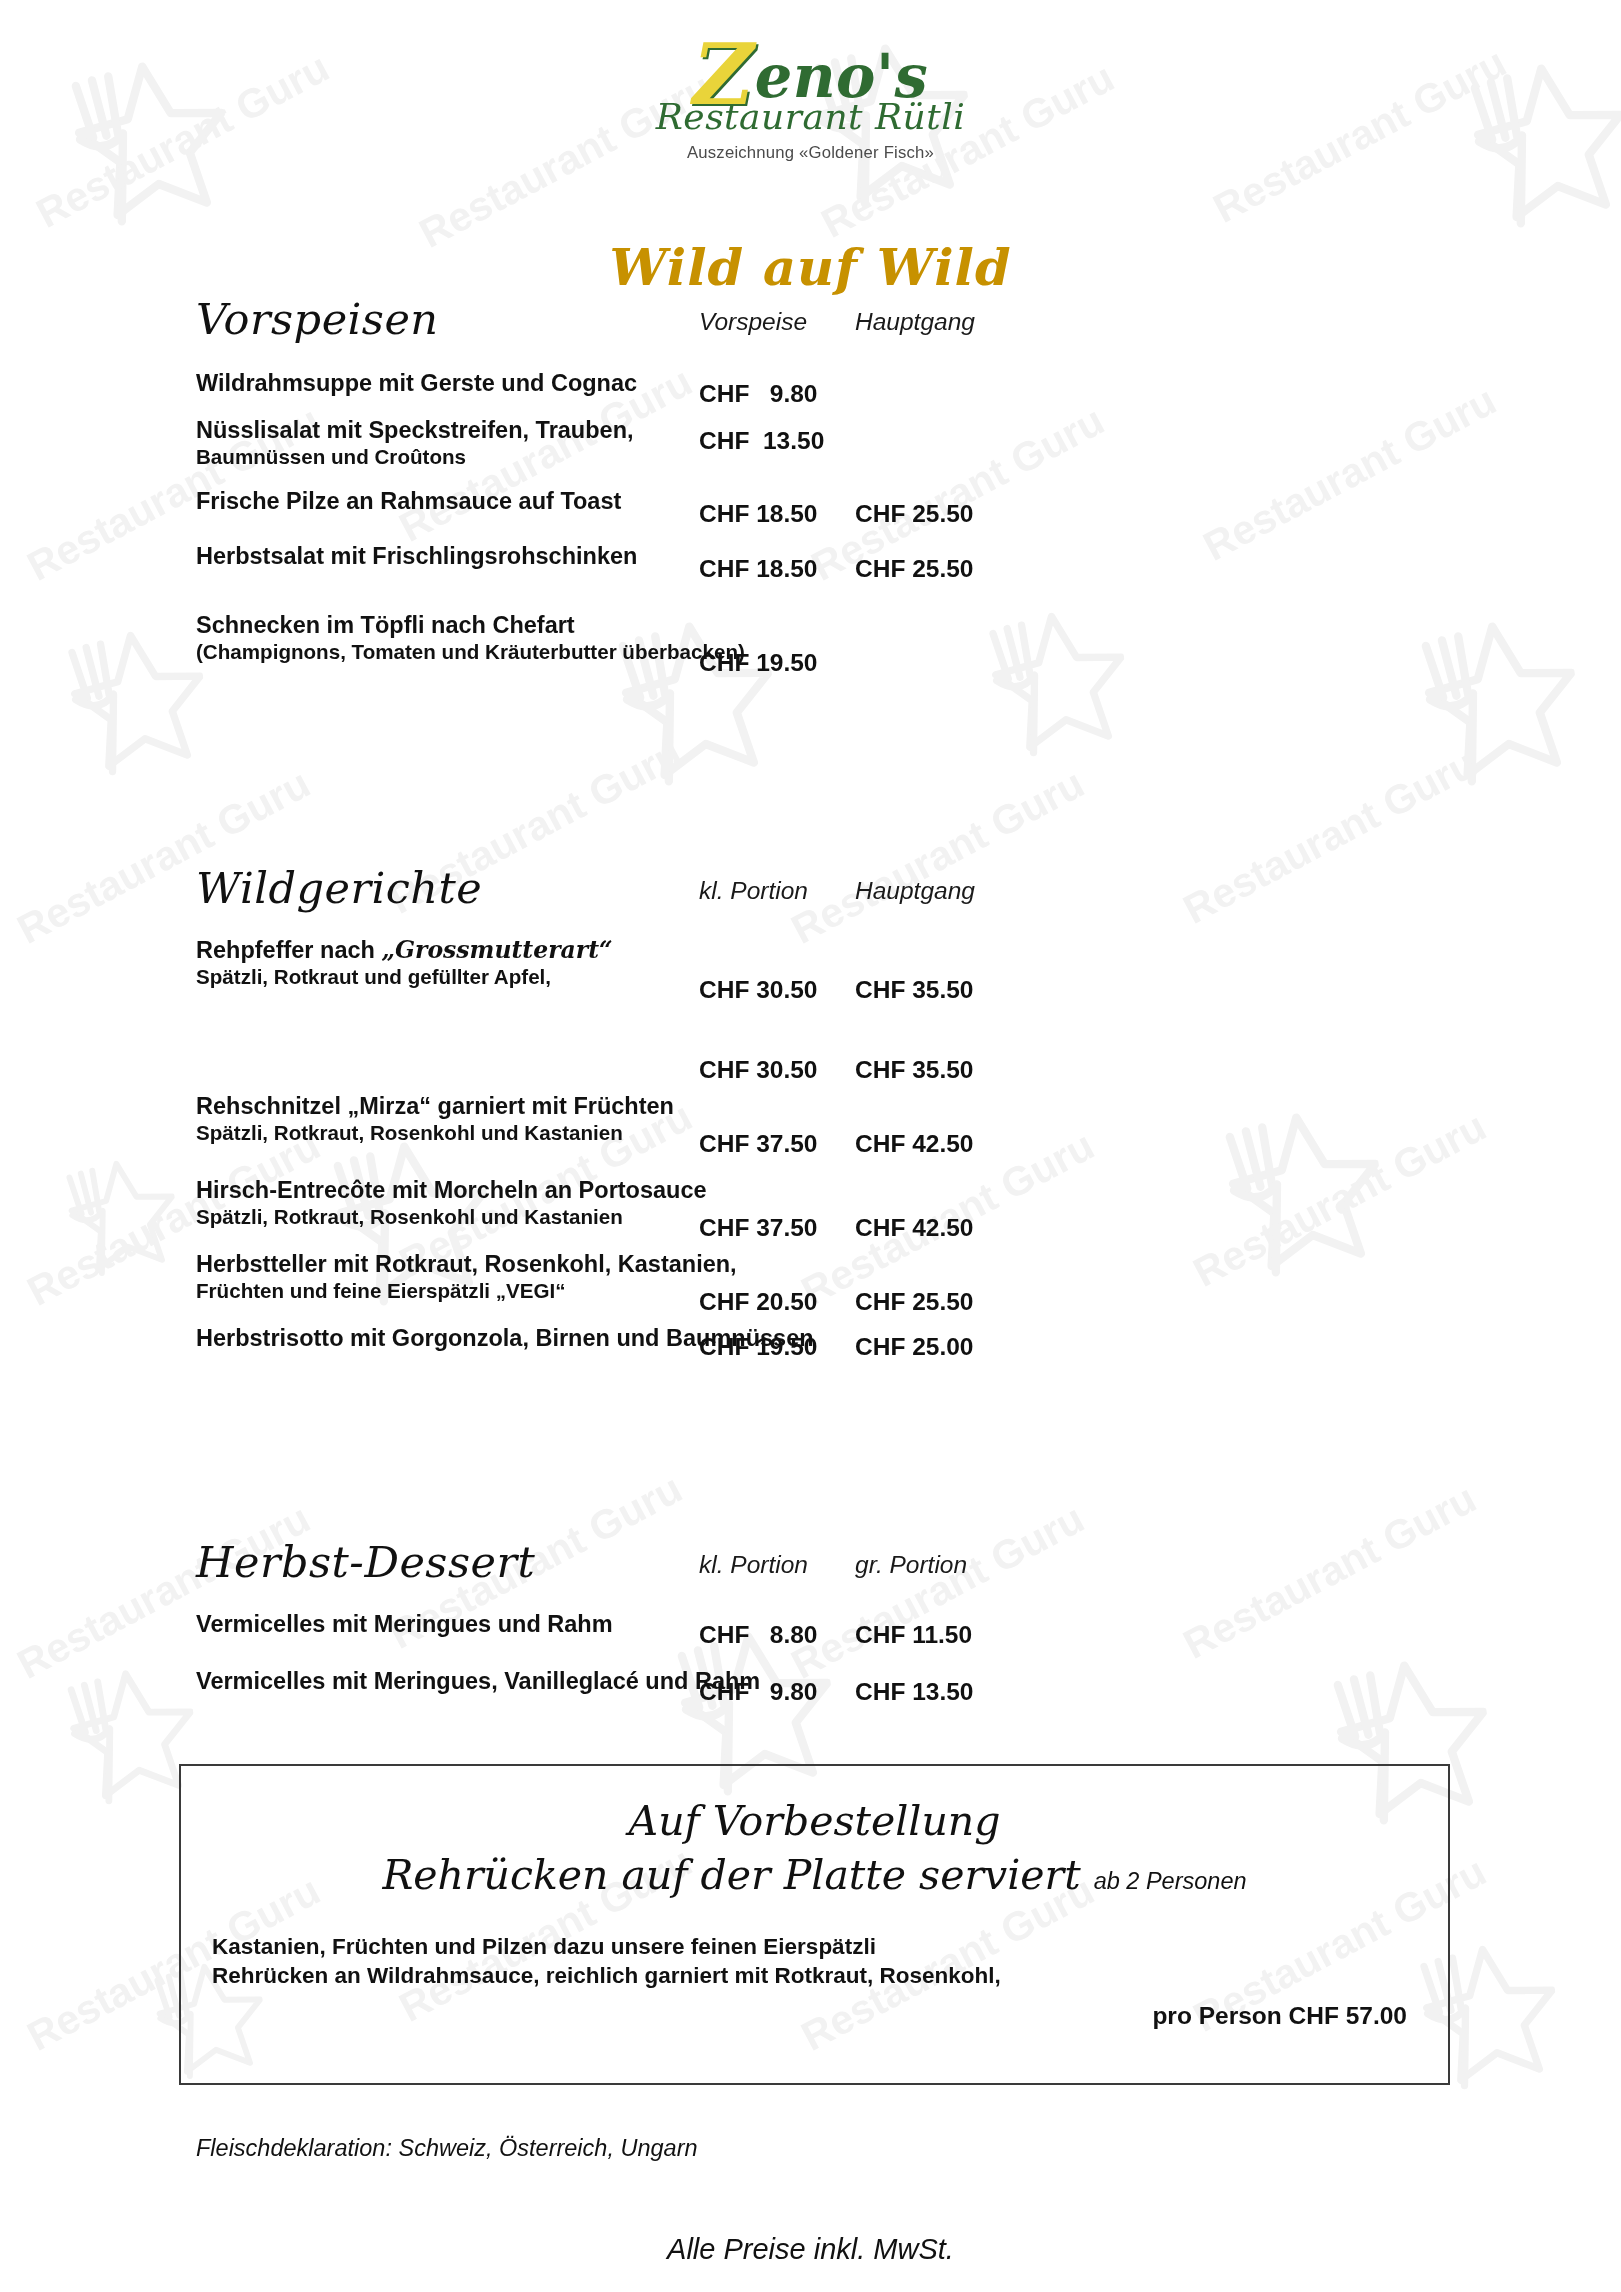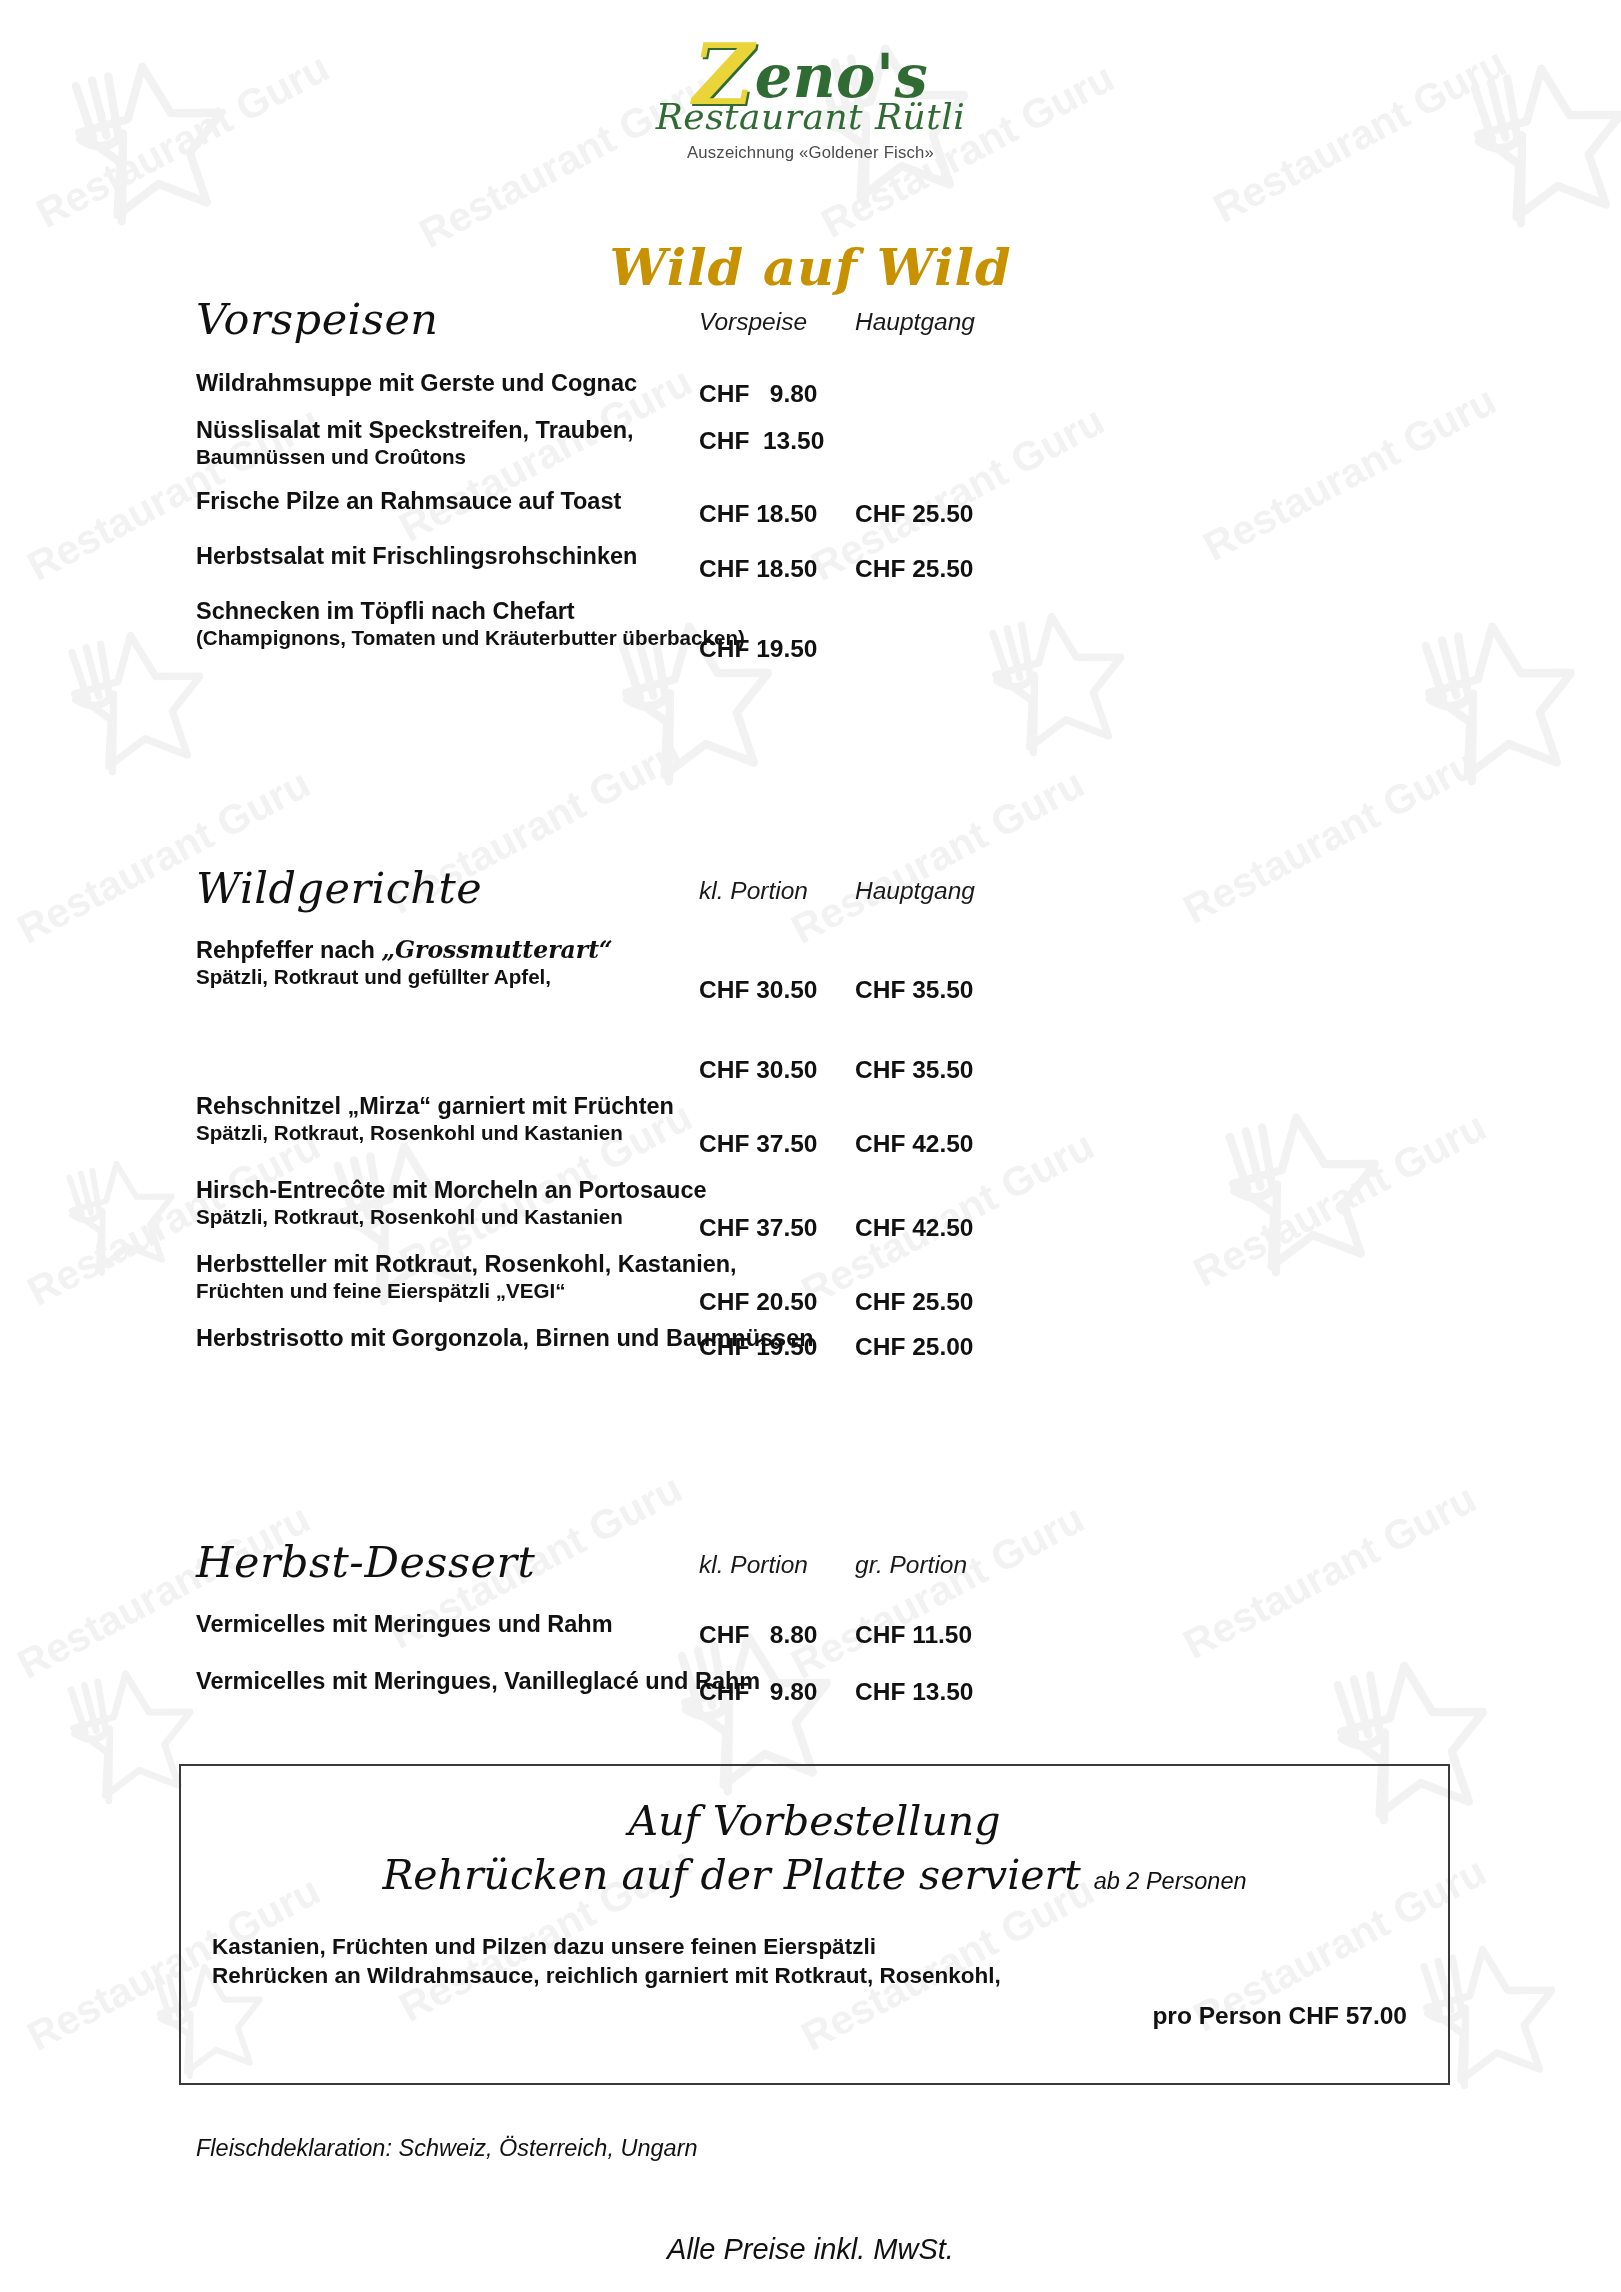--- a/index.html
+++ b/index.html
@@ -248,21 +248,21 @@
         <div class="row" style="height: 55px;">
           <div class="txt">Frische Pilze an Rahmsauce auf Toast</div>
           <div class="p1" style="top: 11.8px;">CHF 18.50</div>
           <div class="p2" style="top: 11.8px;">CHF 25.50</div>
         </div>
         <div class="row" style="height: 55px;">
           <div class="txt">Herbstsalat mit Frischlingsrohschinken</div>
           <div class="p1" style="top: 11.8px;">CHF 18.50</div>
           <div class="p2" style="top: 11.8px;">CHF 25.50</div>
         </div>
-        <div class="row" style="height: 71px;">
+        <div class="row" style="height: 71px; margin-top: 14px;">
           <div class="txt">Schnecken im Töpfli nach Chefart<div class="sub">(Champignons, Tomaten und Kräuterbutter überbacken)</div></div>
           <div class="p1" style="top: 37px;">CHF 19.50</div>
         </div>
       </div>
       <div class="sec" style="top: 863px;">
         <div class="sec-h" style="height: 74px;">
           <div class="name">Wildgerichte</div>
           <div class="c1">kl. Portion</div>
           <div class="c2">Hauptgang</div>
         </div>

